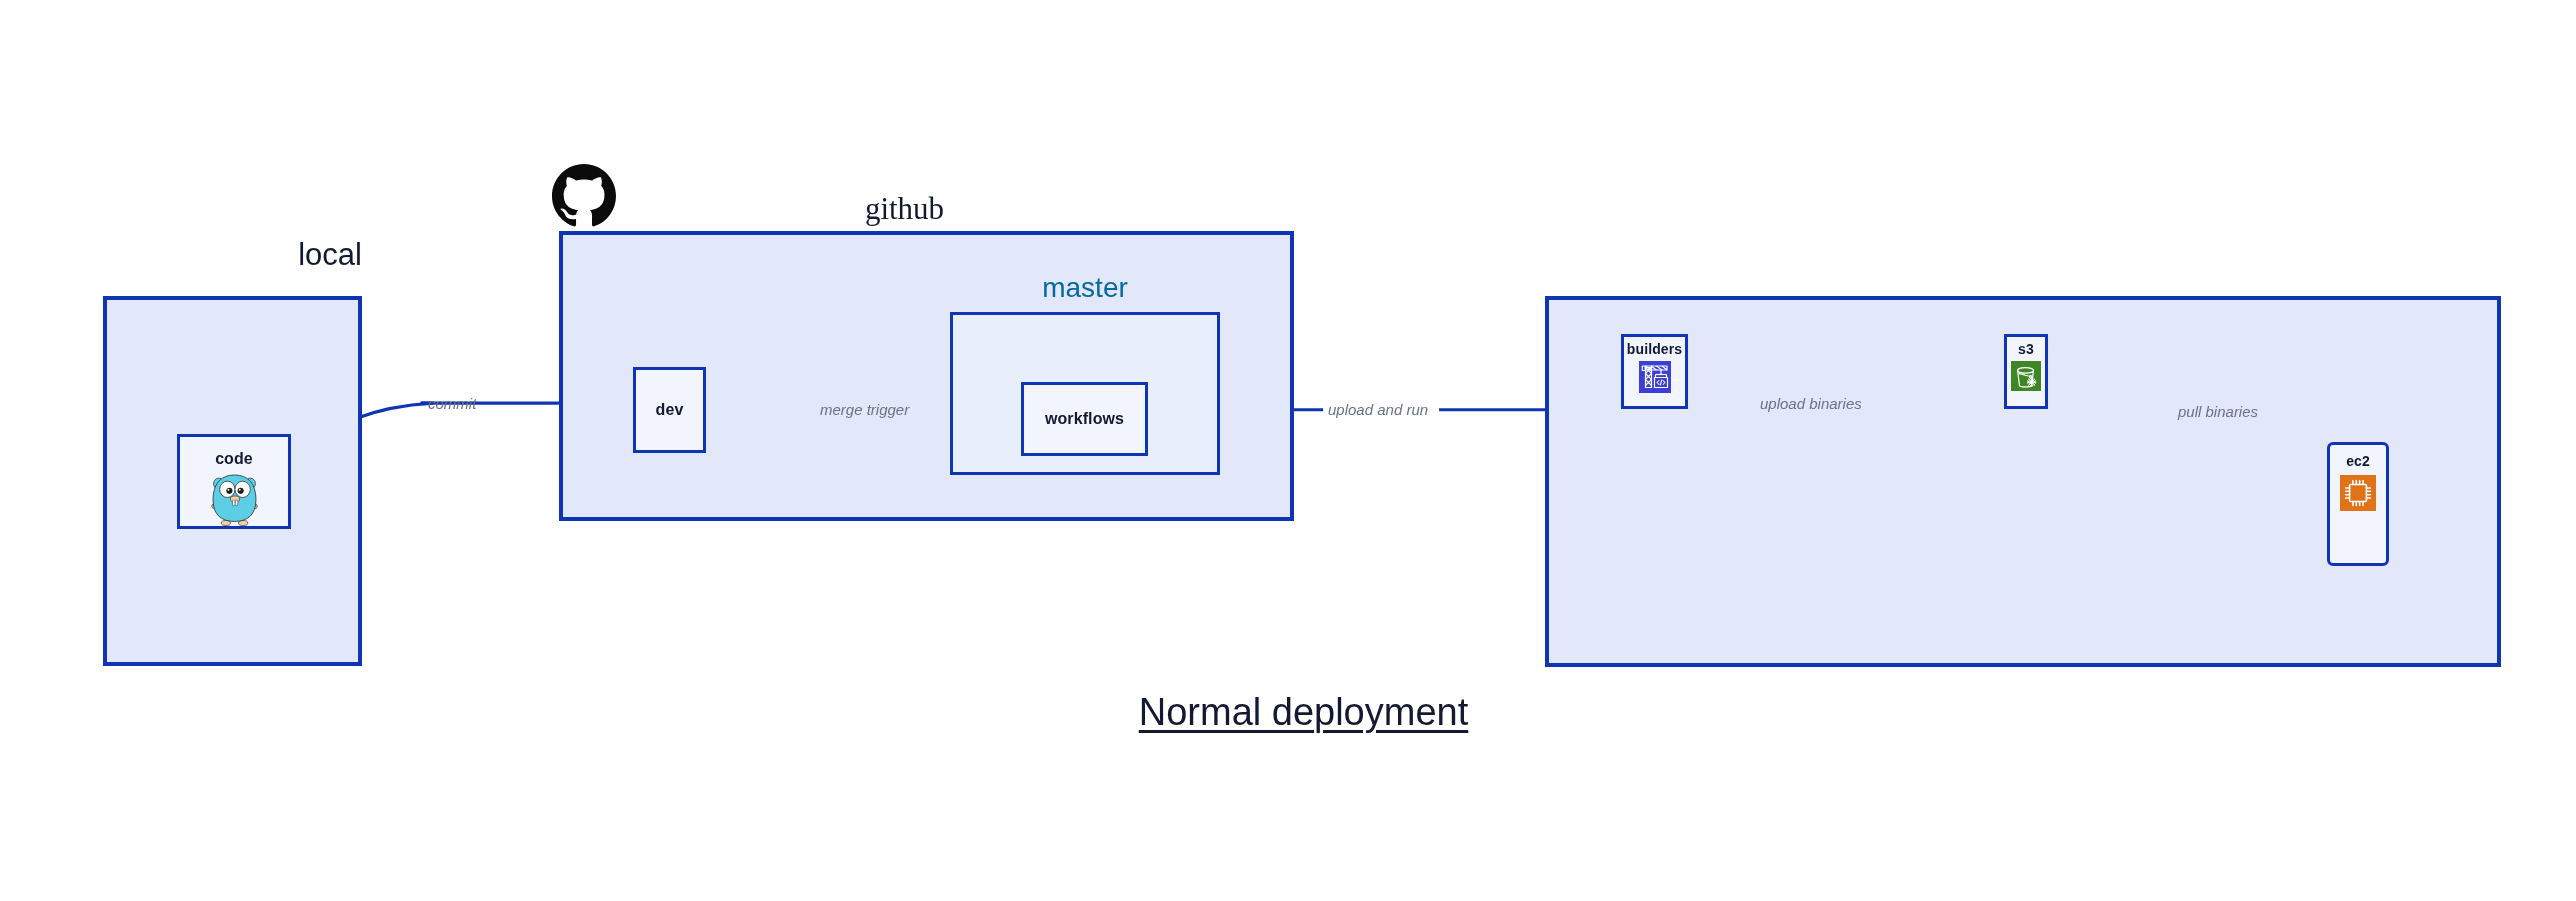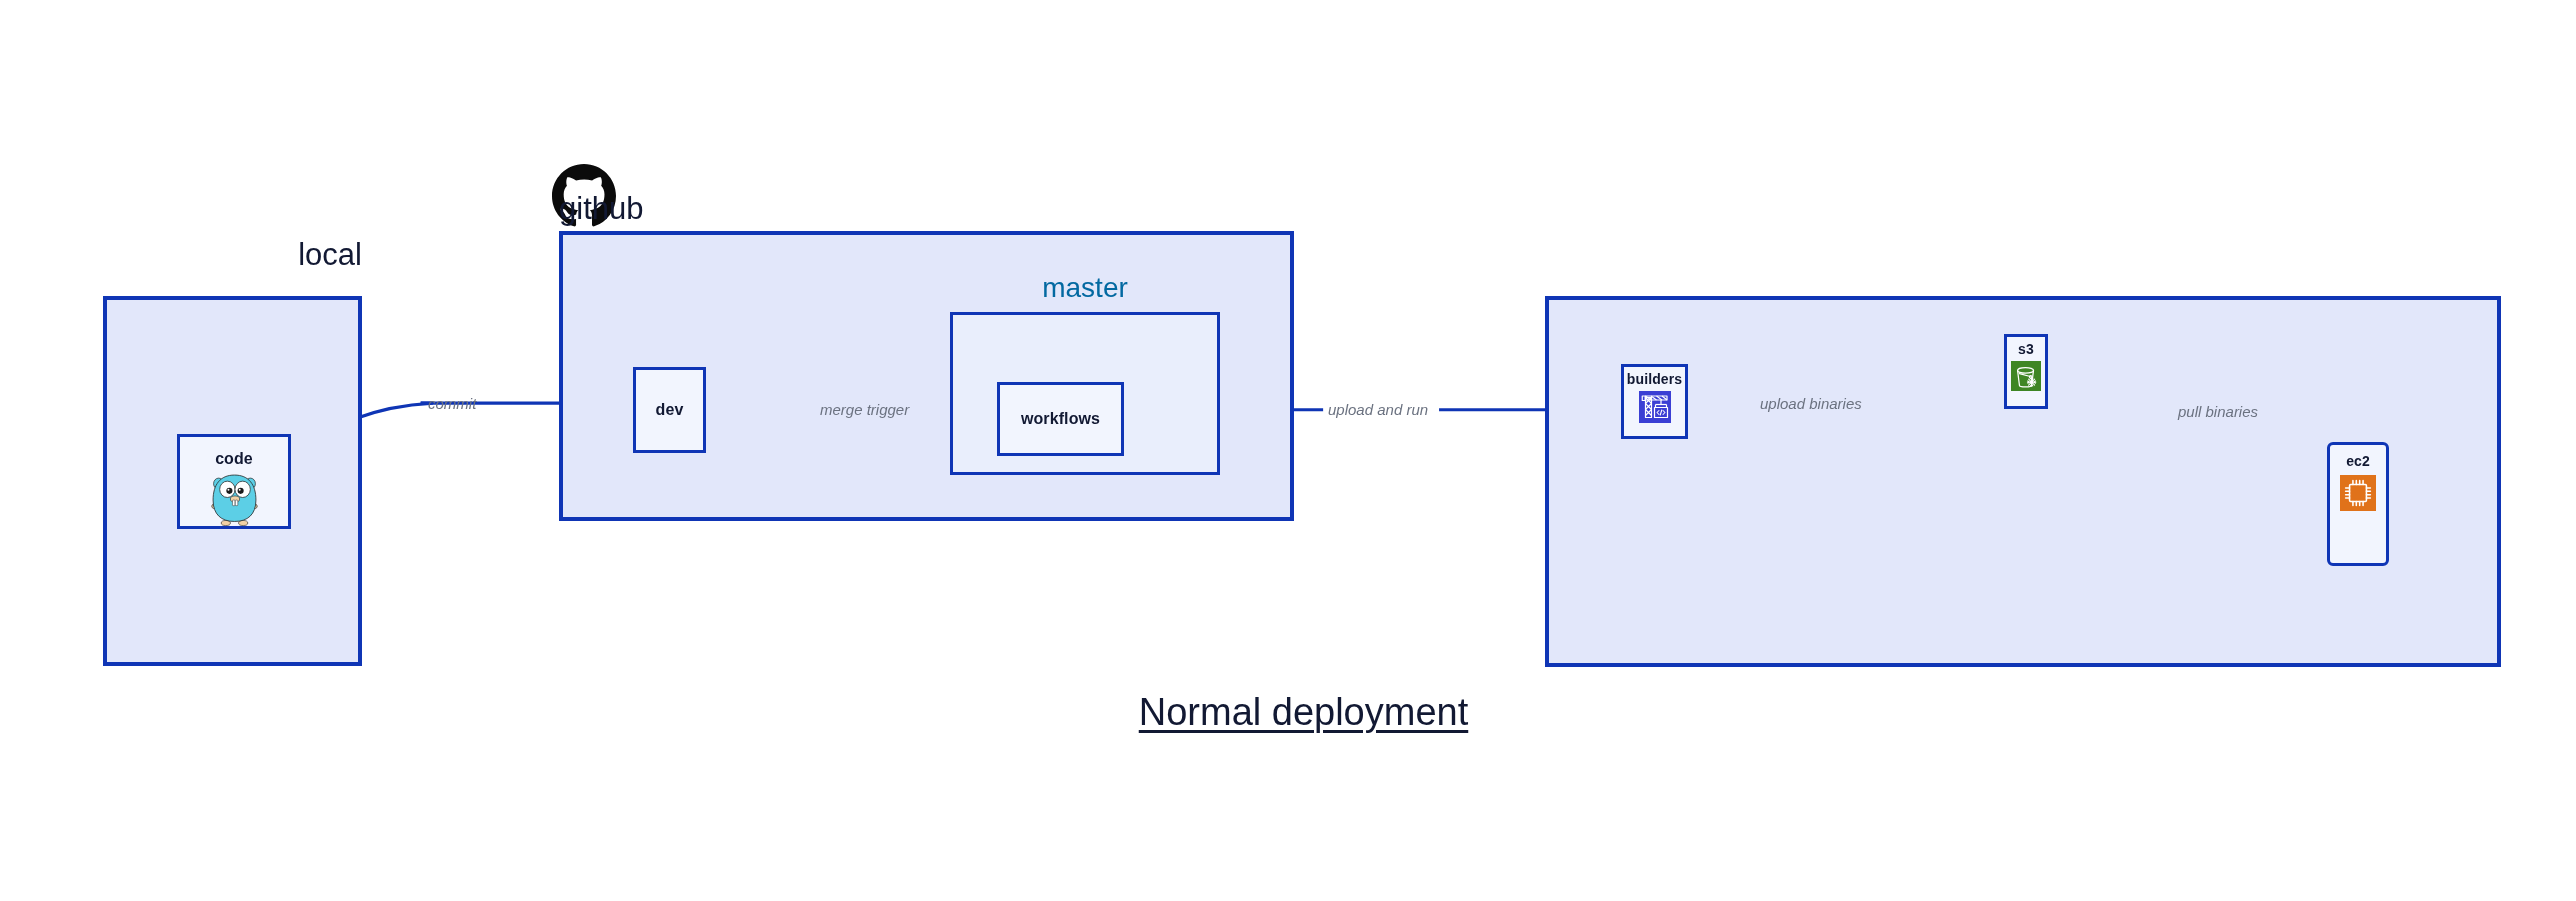--- a/index.html
+++ b/index.html
@@ -184,43 +184,43 @@
       </svg>
     </span>
   </div>
 
   <span class="icon-tile abs" style="left:552px; top:164px;">
     <svg width="64" height="64" viewBox="0 0 16 16" xmlns="http://www.w3.org/2000/svg">
       <path fill="#0b0b0b" fill-rule="evenodd" d="M8 0C3.58 0 0 3.58 0 8c0 3.54 2.29 6.53 5.47 7.59.4.07.55-.17.55-.38 0-.19-.01-.82-.01-1.49-2.01.37-2.53-.49-2.69-.94-.09-.23-.48-.94-.82-1.13-.28-.15-.68-.52-.01-.53.63-.01 1.08.58 1.23.82.72 1.21 1.87.87 2.33.66.07-.52.28-.87.51-1.07-1.78-.2-3.64-.89-3.64-3.95 0-.87.31-1.59.82-2.15-.08-.2-.36-1.02.08-2.12 0 0 .67-.21 2.2.82.64-.18 1.32-.27 2-.27.68 0 1.36.09 2 .27 1.53-1.04 2.2-.82 2.2-.82.44 1.1.16 1.92.08 2.12.51.56.82 1.27.82 2.15 0 3.07-1.87 3.75-3.65 3.95.29.25.54.73.54 1.48 0 1.07-.01 1.93-.01 2.2 0 .21.15.46.55.38A8.012 8.012 0 0 0 16 8c0-4.42-3.58-8-8-8z"></path>
     </svg>
   </span>
 
-  <div class="group-title abs" style="left:559px; top:193px; width:691px; text-align:left;">github</div>
+  <div class="group-title abs" style="left:559px; top:193px; width:691px; text-align:center;font-family:Liberation Serif, serif;">github</div>
 
   <div class="group-box abs" style="left:559px; top:231px; width:735px; height:290px;">
   </div>
 
   <div class="node-box abs" style="left:633px; top:367px; width:73px; height:86px; justify-content:center;">
     <div class="node-label">dev</div>
   </div>
 
   <div class="subgroup-title abs" style="left:950px; top:274px; width:270px; text-align:center;">master</div>
 
   <div class="subgroup-box abs" style="left:950px; top:312px; width:270px; height:163px;">
   </div>
 
-  <div class="node-box abs" style="left:997px; top:382px; width:127px; height:74px; justify-content:center;">
+  <div class="node-box abs" style="left:1021px; top:382px; width:127px; height:74px; justify-content:center;">
     <div class="node-label">workflows</div>
   </div>
 
 
   <div class="group-box abs" style="left:1545px; top:296px; width:956px; height:371px;">
   </div>
 
-  <div class="node-box abs" style="left:1621px; top:334px; width:67px; height:75px; padding-top:5.2px;margin-top:30px;">
+  <div class="node-box abs" style="left:1621px; top:334px; width:67px; height:75px; padding-top:5.2px;">
     <div class="node-label" style="font-size:14px;">builders</div>
     <span class="icon-tile" style="margin-top:4.6px;">
       <svg width="32" height="32" viewBox="0 0 64 64" xmlns="http://www.w3.org/2000/svg">
         <rect x="0" y="0" width="64" height="64" fill="#3b3fd4"></rect>
         <g stroke="#ffffff" stroke-width="2.4" fill="none" stroke-linejoin="round">
 
           <rect x="13" y="13" width="12" height="40"></rect>
           <path d="M13 13 L25 25 M25 13 L13 25 M13 25 L25 37 M25 25 L13 37 M13 37 L25 49 M25 37 L13 49"></path>
 
           <rect x="6.5" y="10" width="6" height="9"></rect>

